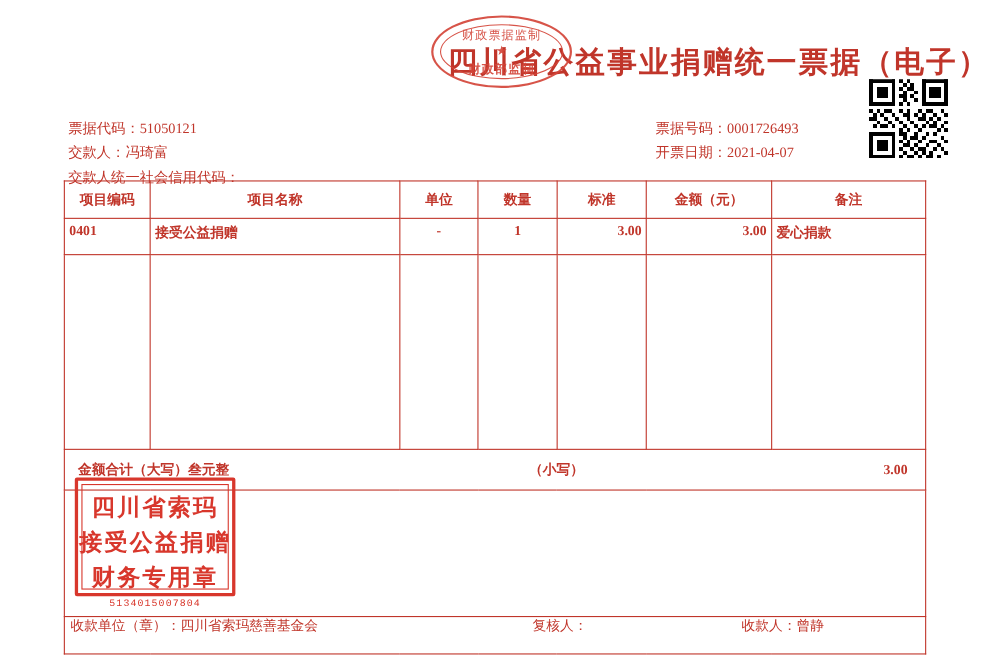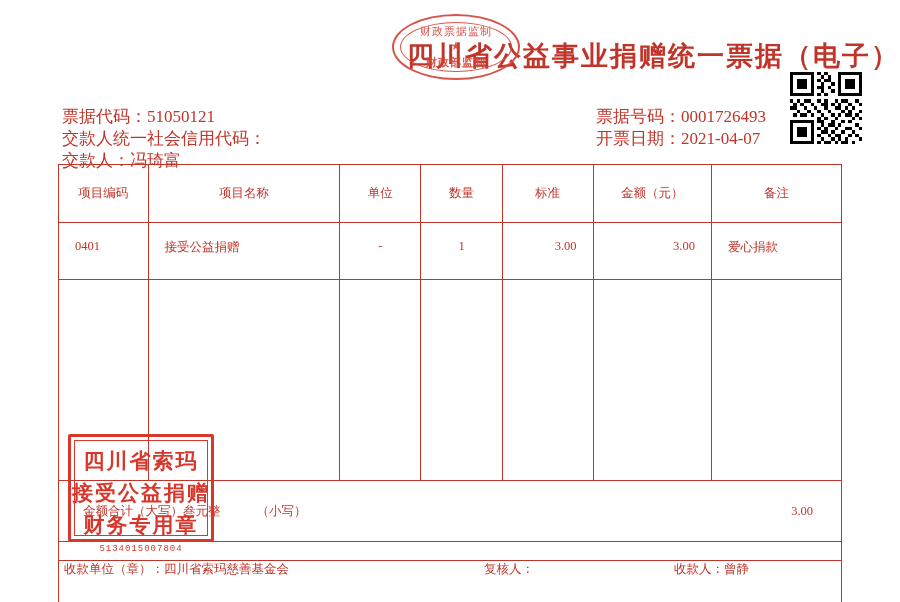--- a/index.html
+++ b/index.html
@@ -75,21 +75,21 @@
     bottom: 8px;
     width: 100%;
     text-align: center;
     font-size: 11px;
     font-weight: bold;
     letter-spacing: 1px;
   }
   
   .meta {
     position: absolute;
-    font-size: 17px;
+    font-size: 13px;
     line-height: 18px;
     white-space: nowrap;
     color: #c0352a;
   }
   .meta-left  { left: 62px; top: 108px; }
   .meta-right { left: 596px; top: 108px; }
   .meta div { margin-bottom: 4px; }
   
   .qr {
     position: absolute;
@@ -106,22 +106,22 @@
     left: 58px;
     top: 164px;
     width: 784px;
     border-collapse: collapse;
     color: #c0352a;
     font-size: 12.5px;
   }
   table.items th,
   table.items td {
     border: 1px solid #c0352a;
-    padding: 16px;
-    font-weight: normal;
+    padding: 4px;
+    font-weight: bold;
   }
   table.items thead th {
     height: 25px;
     text-align: center;
     font-size: 12.5px;
   }
   .c-code   { width: 74px; }
   .c-name   { width: 240px; }
   .c-unit   { width: 68px; }
   .c-qty    { width: 68px; }
@@ -139,21 +139,21 @@
     vertical-align: middle;
   }
   .total-wrap {
     display: flex;
     align-items: center;
     height: 100%;
     font-size: 12.5px;
     gap: 36px;
   }
   .total-left  { padding-left: 8px; white-space: nowrap; }
-  .total-mid   { flex: 1; text-align: left; }
+  .total-mid   { flex: 1; text-align: center; }
   .total-right { padding-right: 12px; white-space: nowrap; }
   
   tr.sealbox td { height: 140px; position: relative; }
   
   .square-stamp {
     position: absolute;
     left: 68px;
     top: 434px;
     width: 146px;
     height: 108px;
@@ -212,22 +212,22 @@
 
   <div class="oval-seal">
     <div class="inner"></div>
     <div class="t1">财政票据监制</div>
     <div class="star">★</div>
     <div class="t2">财政部监制</div>
   </div>
 
   <div class="meta meta-left">
     <div>票据代码：51050121</div>
+    <div>交款人：冯琦富</div>
     <div>交款人统一社会信用代码：</div>
-    <div>交款人：冯琦富</div>
   </div>
 
   <div class="meta meta-right">
     <div>票据号码：0001726493</div>
     <div>开票日期：2021-04-07</div>
   </div>
 
   <div class="qr">
     <svg width="72" height="72" viewBox="0 0 21 21" shape-rendering="crispEdges" aria-hidden="true">
       <rect width="21" height="21" fill="#ffffff"></rect>

